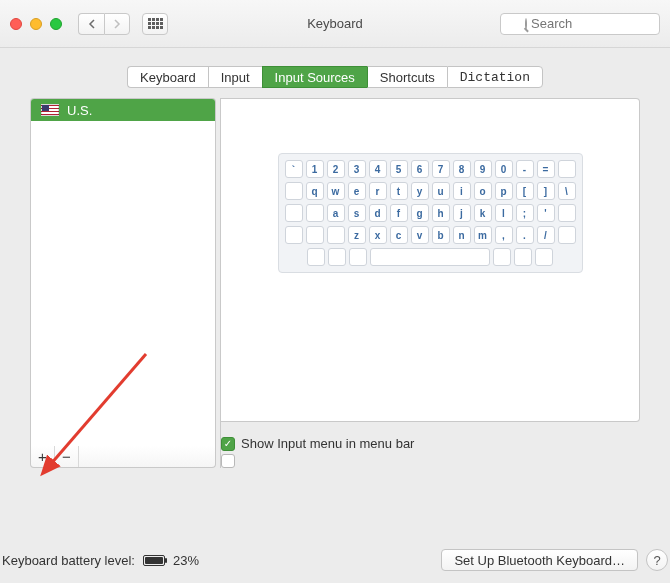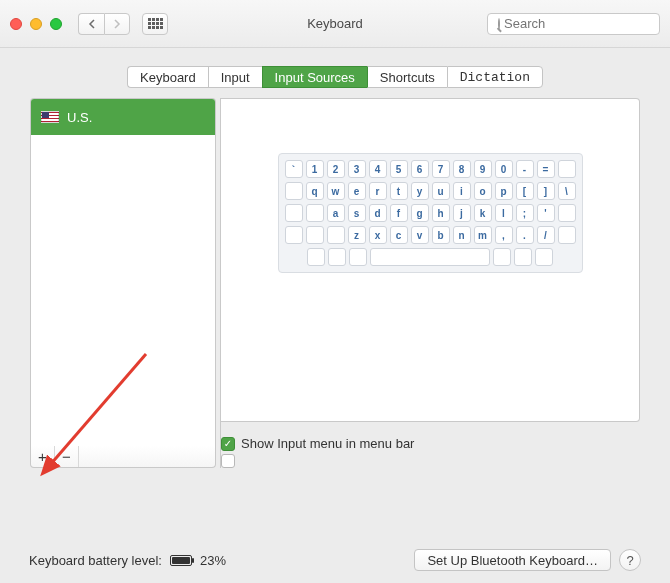--- a/index.html
+++ b/index.html
@@ -55,26 +55,26 @@
     position:absolute;
     left:0; right:0;
     text-align:center;
     font-size:13px;
     color:#4a4a4a;
     pointer-events: none;
   }
 
   .search-wrap {
     margin-left:auto;
-    width: 173px; height: 22px;
+    width: 160px; height: 22px;
     background:#fff;
     border:1px solid #c9c9c9;
     border-radius:4px;
     display:flex;align-items:center;
-    padding:0 10px; gap:4px;
+    padding:0 24px; gap:4px;
     color:#9a9a9a;
   }
   .search-wrap input {
     border:none;outline:none;font-size:13px;flex:1;background:transparent;color:#333;
   }
   .mag {
     width:12px;height:12px;border:1.5px solid #9a9a9a;border-radius:50%;
     position:relative; display:inline-block;
   }
   .mag::after{
@@ -116,21 +116,21 @@
   .list {
     flex:1;
     background:#fff;
     border:1px solid #c9c9c9;
     border-bottom:none;
     border-radius:4px 4px 0 0;
     overflow:hidden;
     position:relative;
   }
   .list-item {
-    height:36px;
+    height:22px;
     display:flex;align-items:center;gap:8px;
     padding:0 10px;
     font-size:13px;
   }
   .list-item.selected { background:#4fa447; color:#fff; }
   .flag {
     width:18px;height:12px;border:1px solid rgba(0,0,0,.15);
     display:inline-block;flex:0 0 auto;
   }
   .flag.us { background: linear-gradient(#b22234 50%, #fff 50%); background-size:100% 3px; position:relative;}
@@ -201,21 +201,21 @@
     display:flex;align-items:center;justify-content:center;
     flex:0 0 auto;
   }
   .cb.checked { background:#4fa447;border-color:#3e8f37;color:#fff;font-size:10px; }
 
   
   .bottombar {
     position:absolute;
     left:0;right:0;bottom:0;
     height:46px;
-    padding:0 29px;
+    padding:0 2px;
     display:flex;align-items:center;gap:8px;
     background:#ececec;
   }
   .battery {
     width:22px;height:11px;border:1.2px solid #333;border-radius:2px;position:relative;display:inline-block;
   }
   .battery::after { content:"";position:absolute;right:-3px;top:2px;width:2px;height:5px;background:#333;border-radius:1px;}
   .battery .fill { position:absolute;inset:1px;background:#333;border-radius:1px; }
   .push-btn {
     background:linear-gradient(#fff,#f3f3f3);

